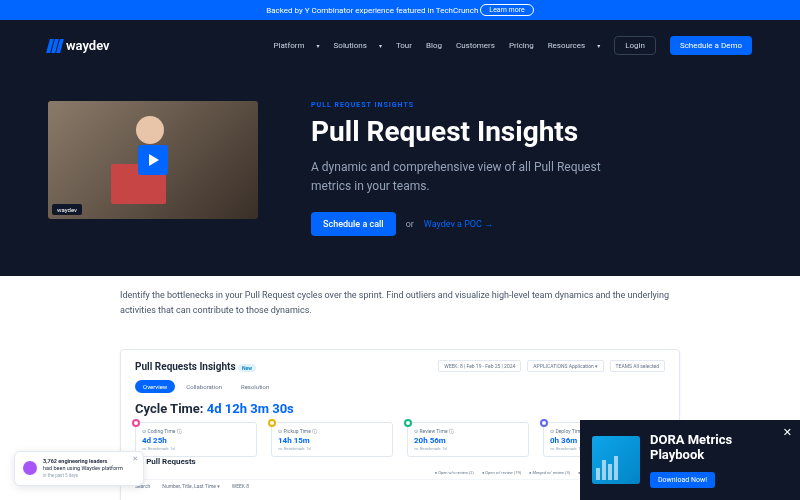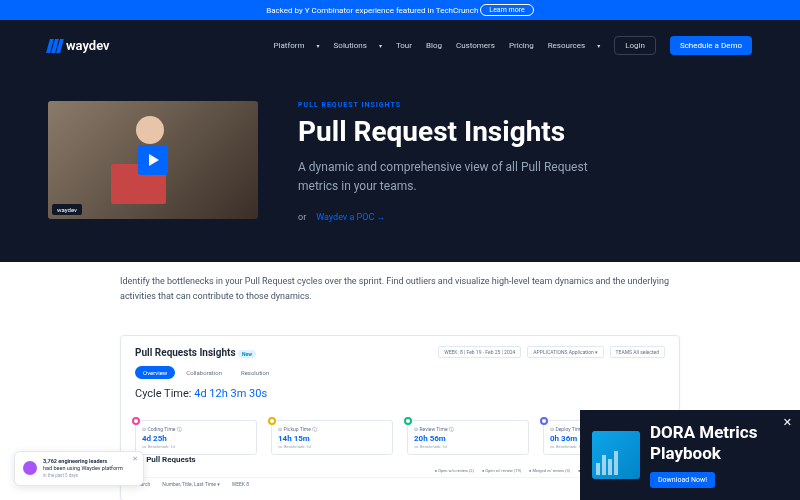--- a/index.html
+++ b/index.html
@@ -9,21 +9,21 @@
 .hero{background:#0f1729;padding:10px 48px 40px}
 .nav{display:flex;align-items:center;justify-content:space-between;padding:6px 0}
 .logo{display:flex;align-items:center;gap:4px;color:#fff;font-size:13px;font-weight:600}
 .logo-mark{display:flex;gap:1px}
 .logo-mark span{width:4px;height:14px;background:#0066ff;transform:skewX(-15deg)}
 .nav-links{display:flex;align-items:center;gap:14px;font-size:8px;color:#cbd5e1}
 .nav-item{cursor:pointer;display:flex;align-items:center;gap:12px}
 .chev{font-size:6px}
 .login-btn{border:1px solid #334155;border-radius:4px;padding:4px 10px;color:#cbd5e1;cursor:pointer}
 .demo-btn{background:#0066ff;border-radius:4px;padding:5px 10px;color:#fff;cursor:pointer;font-size:8px}
-.hero-content{display:flex;gap:40px;margin-top:40px;align-items:flex-start}
+.hero-content{display:flex;gap:53px;margin-top:40px;align-items:flex-start}
 .video{width:210px;height:118px;background:linear-gradient(135deg,#8a7a6a 0%,#6b5d4f 40%,#3a2f28 100%);border-radius:3px;position:relative;display:flex;align-items:center;justify-content:center}
 .video::before{content:'';position:absolute;bottom:15px;left:30%;width:55px;height:40px;background:#c74545;border-radius:2px}
 .video::after{content:'';position:absolute;top:15px;left:42%;width:28px;height:28px;background:#e8c4a8;border-radius:50%}
 .play{width:30px;height:30px;background:#0066ff;border-radius:3px;display:flex;align-items:center;justify-content:center;z-index:2;cursor:pointer}
 .play::after{content:'';border-left:10px solid #fff;border-top:6px solid transparent;border-bottom:6px solid transparent;margin-left:2px}
 .video-tag{position:absolute;bottom:4px;left:4px;background:#0f1729;color:#fff;font-size:6px;padding:2px 5px;border-radius:2px;z-index:2}
 .hero-text{flex:1}
 .eyebrow{color:#0066ff;font-size:7px;font-weight:700;letter-spacing:1px;margin-bottom:6px}
 .title{color:#fff;font-size:28px;font-weight:700;margin-bottom:10px}
 .subtitle{color:#94a3b8;font-size:12px;line-height:1.6;margin-bottom:16px;max-width:320px}
@@ -33,21 +33,21 @@
 .cta-link{color:#0066ff;font-size:9px;cursor:pointer}
 .body-section{padding:12px 120px 20px;font-size:9px;color:#475569;line-height:1.6}
 .dashboard{margin:12px 120px 0;border:1px solid #e2e8f0;border-radius:4px;background:#fff;padding:10px 14px;box-shadow:0 1px 3px rgba(0,0,0,0.05)}
 .dash-head{display:flex;justify-content:space-between;align-items:center;margin-bottom:8px}
 .dash-title{font-size:10px;font-weight:700;color:#1e293b}
 .dash-filters{display:flex;gap:6px;font-size:5px;color:#64748b}
 .dash-filter{border:1px solid #e2e8f0;padding:2px 5px;border-radius:2px}
 .tabs{display:flex;gap:3px;margin-bottom:8px}
 .tab{font-size:6px;padding:3px 8px;border-radius:8px;color:#64748b;cursor:pointer}
 .tab.active{background:#0066ff;color:#fff}
-.cycle-label{font-size:11px;font-weight:400;color:#1e293b;margin-bottom:20px}
+.cycle-label{font-size:13px;font-weight:700;color:#1e293b;margin-bottom:6px}
 .cycle-val{color:#0066ff}
 .stages{display:flex;gap:14px;}
 .stage{flex:1;border:1px solid #e2e8f0;border-radius:3px;padding:5px 6px;position:relative}
 .stage-dot{position:absolute;top:-4px;left:-4px;width:8px;height:8px;border-radius:50%;background:#fff;border:2px solid}
 .stage:nth-child(1) .stage-dot{border-color:#ec4899}
 .stage:nth-child(2) .stage-dot{border-color:#eab308}
 .stage:nth-child(3) .stage-dot{border-color:#10b981}
 .stage:nth-child(4) .stage-dot{border-color:#6366f1}
 .stage-name{font-size:5px;color:#64748b;margin-bottom:2px}
 .stage-val{font-size:8px;font-weight:700;color:#0066ff;margin-bottom:1px}
@@ -57,21 +57,21 @@
 .pr-table{font-size:5px;color:#64748b}
 .pr-row{display:flex;gap:12px;padding:3px 0;border-top:1px solid #f1f5f9;align-items:center}
 .dora{position:absolute;bottom:0;right:0;width:220px;background:#0f1729;padding:12px;display:flex;gap:10px;align-items:center}
 .dora-img{width:48px;height:48px;background:linear-gradient(135deg,#0ea5e9,#0284c7);border-radius:3px;display:flex;align-items:flex-end;padding:4px;gap:2px}
 .dora-img span{width:4px;background:rgba(255,255,255,0.6)}
 .dora-img span:nth-child(1){height:12px}
 .dora-img span:nth-child(2){height:20px}
 .dora-img span:nth-child(3){height:16px}
 .dora-img span:nth-child(4){height:24px}
 .dora-text{flex:1}
-.dora-title{color:#fff;font-size:17px;font-weight:700;margin-bottom:4px;line-height:1.2}
+.dora-title{color:#fff;font-size:13px;font-weight:700;margin-bottom:4px;line-height:1.2}
 .dora-btn{background:#0066ff;color:#fff;font-size:7px;padding:4px 8px;border-radius:3px;display:inline-block;cursor:pointer}
 .dora-close{position:absolute;top:6px;right:8px;color:#fff;font-size:11px;cursor:pointer}
 .social{position:absolute;bottom:14px;left:14px;background:#fff;border:1px solid #e2e8f0;border-radius:6px;padding:6px 8px;display:flex;gap:6px;align-items:center;box-shadow:0 2px 8px rgba(0,0,0,0.1);width:130px}
 .social-av{width:14px;height:14px;border-radius:50%;background:#a855f7}
 .social-text{font-size:5.5px;color:#1e293b;line-height:1.3}
 .social-text b{font-weight:700}
 .social-sub{color:#94a3b8;font-size:4.5px}
 .social-close{position:absolute;top:3px;right:5px;color:#94a3b8;font-size:7px;cursor:pointer}
 </style>
 </head>
@@ -117,20 +117,21 @@
   <div class="hero-content">
     <div class="video">
       <div class="play"></div>
       <div class="video-tag">waydev</div>
     </div>
     <div class="hero-text">
       <div class="eyebrow">PULL REQUEST INSIGHTS</div>
       <h1 class="title">Pull Request Insights</h1>
       <p class="subtitle">A dynamic and comprehensive view of all Pull Request metrics in your teams.</p>
       <div class="cta-row">
+        <span class="cta-primary">Schedule a call</span>
         <span class="or">or</span>
         <span class="cta-link">Waydev a POC →</span>
       </div>
     </div>
   </div>
 </div>
 
 <div class="body-section">Identify the bottlenecks in your Pull Request cycles over the sprint. Find outliers and visualize high-level team dynamics and the underlying activities that can contribute to those dynamics.</div>
 
 <div class="dashboard">

